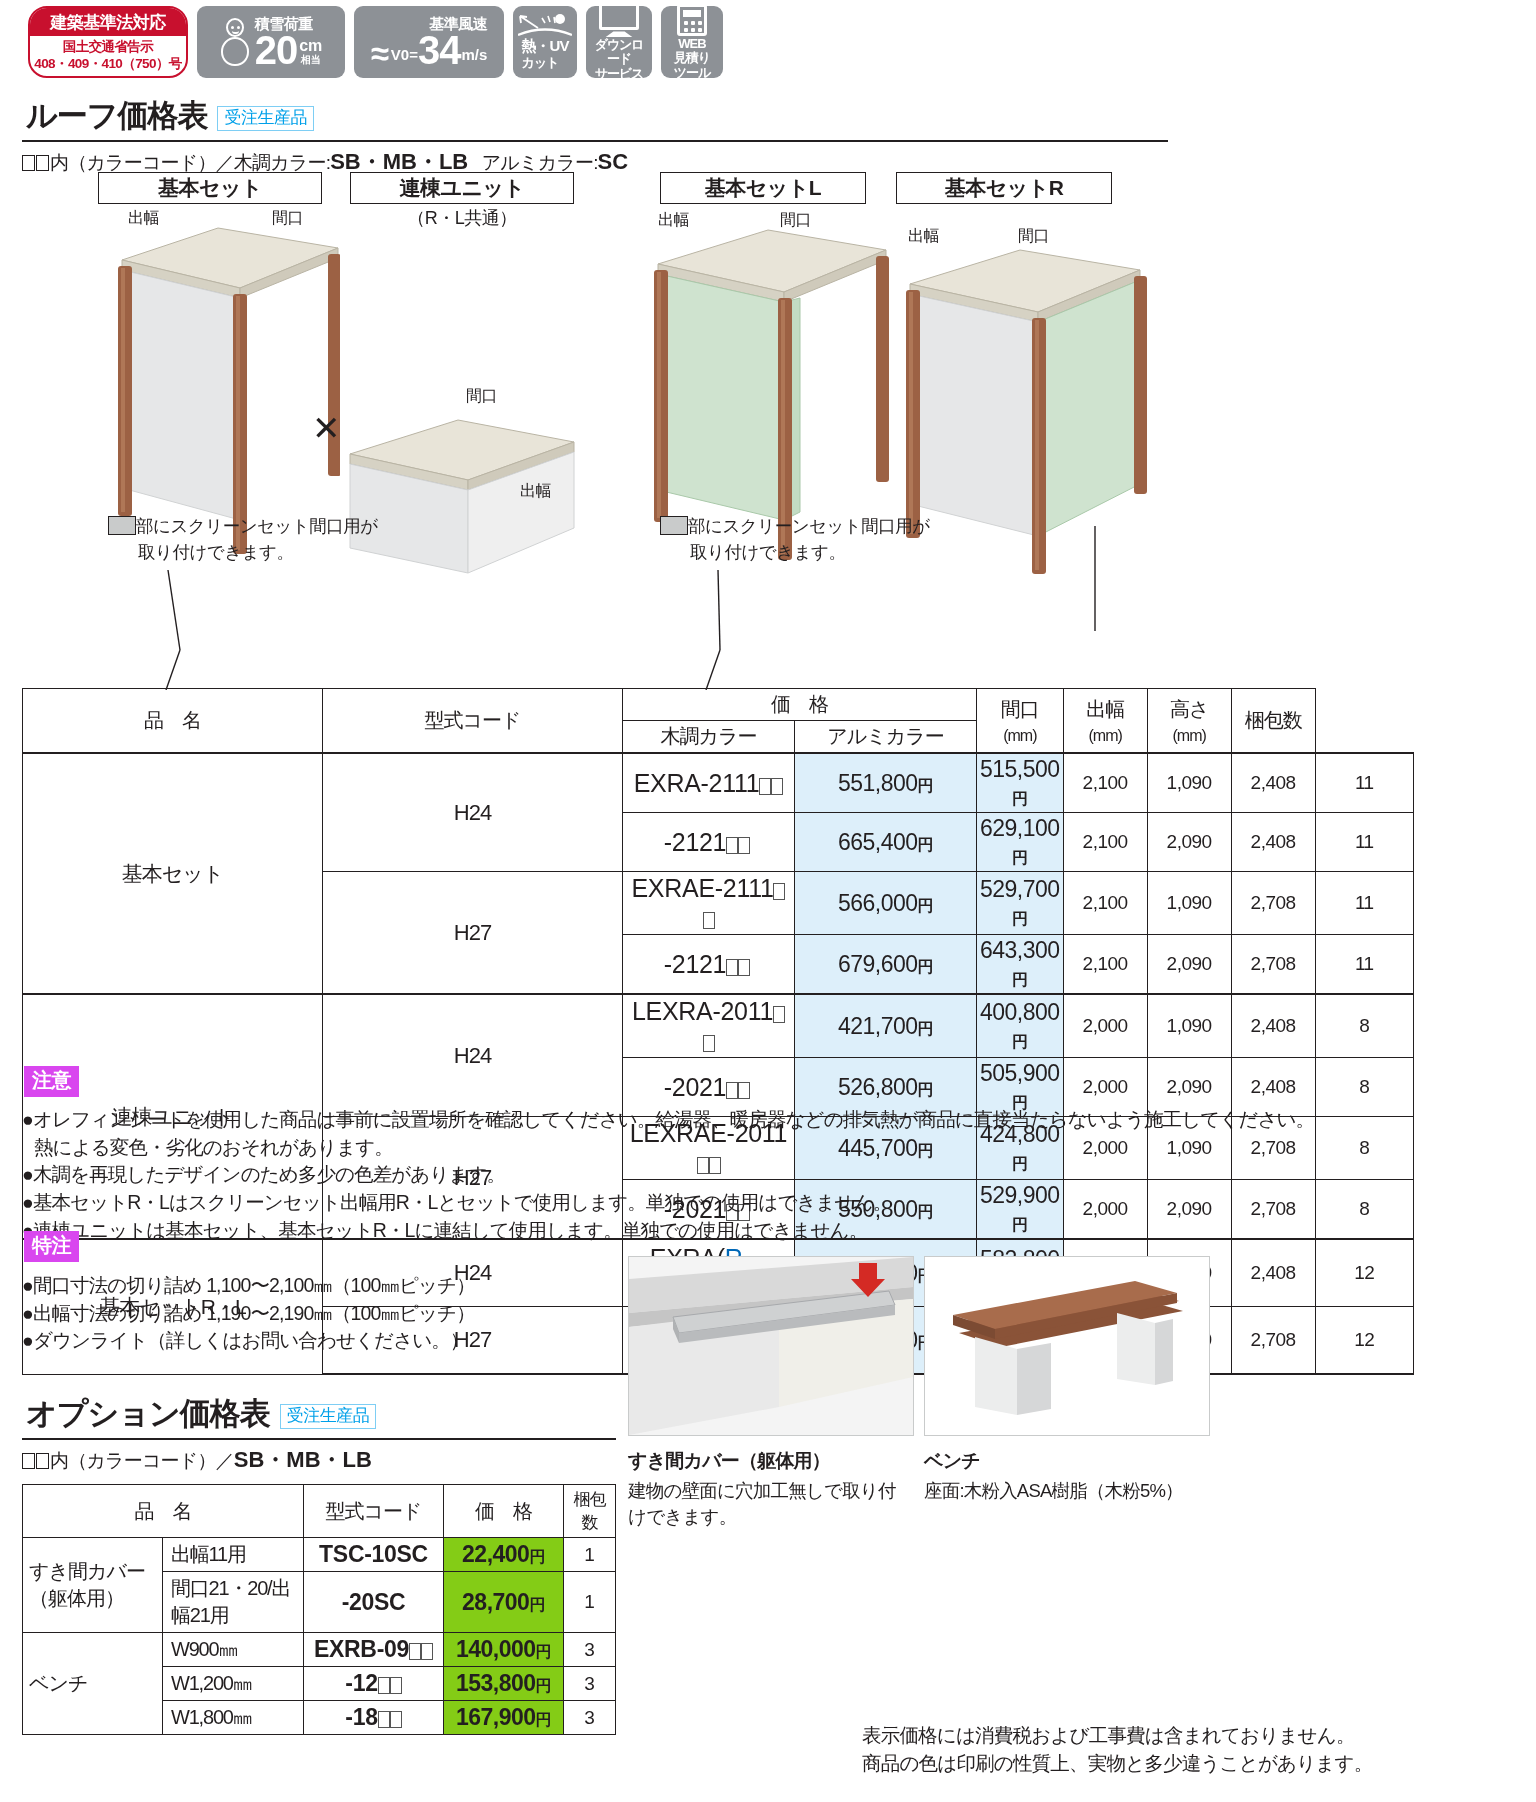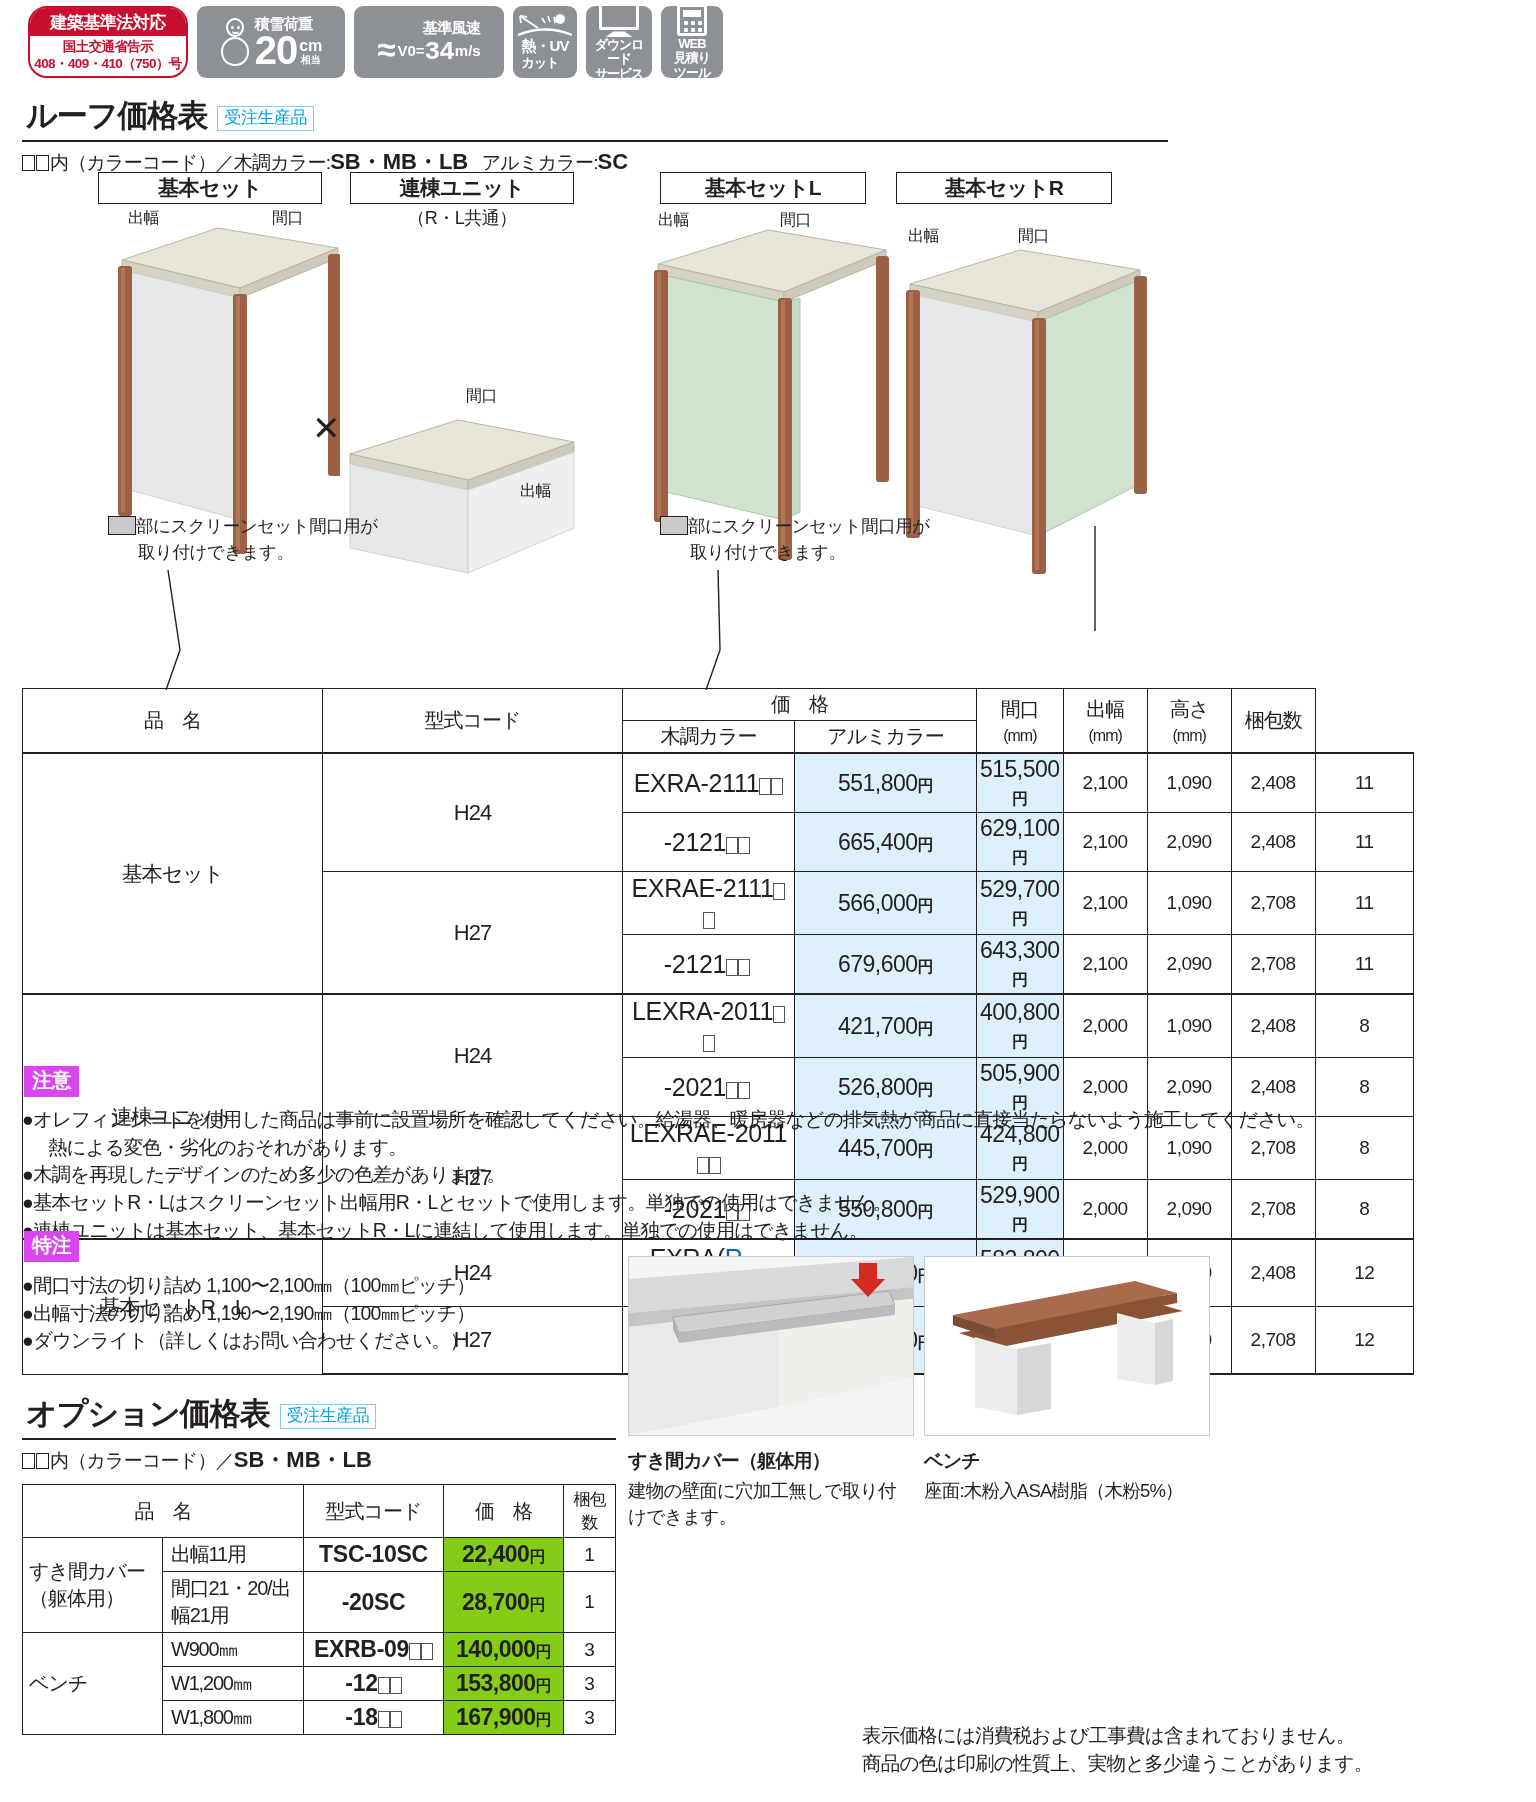--- a/index.html
+++ b/index.html
@@ -69,21 +69,21 @@
   .snow-num{ font-size:40px; font-weight:bold; line-height:0.92; letter-spacing:-1px;}
   .snow-unit{ display:flex; flex-direction:column; align-items:center; margin-left:2px; padding-bottom:3px;}
   .snow-cm{ font-size:16px; font-weight:bold; line-height:1;}
   .snow-sou{ font-size:10px; font-weight:bold; line-height:1.1;}
 
   .wind-txt{ text-align:right; }
   .wind-lbl{ font-size:15px; font-weight:bold; letter-spacing:-0.5px; line-height:1; margin-bottom:1px;}
   .wind-val{ display:flex; align-items:flex-end; justify-content:center;}
   .wind-approx{ font-size:33px; font-weight:bold; line-height:0.85; margin-right:2px;}
   .wind-v0{ font-size:15px; font-weight:bold; padding-bottom:5px;}
-  .wind-num{ font-size:26px; font-weight:bold; line-height:0.9; letter-spacing:-1px;font-family:Liberation Mono, monospace;}
+  .wind-num{ font-size:40px; font-weight:bold; line-height:0.9; letter-spacing:-1px;}
   .wind-ms{ font-size:15px; font-weight:bold; padding-bottom:5px; margin-left:1px;}
 
   .uv-inner{ display:flex; flex-direction:column; align-items:center; width:100%; }
   .uv-pic{ width:54px; height:24px; position:relative; }
   .uv-txt{ font-size:15px; font-weight:bold; line-height:1.05; text-align:left; letter-spacing:-1px;}
   .uv-txt small{ font-size:13px; }
 
   .dl-inner{ display:flex; flex-direction:column; align-items:center; width:100%; }
   .monitor{ width:40px;height:27px;border:3px solid #fff;border-radius:2px; }
   .mstand{ width:28px;height:6px;background:#fff; margin-top:1px;
@@ -154,21 +154,21 @@
   .thick-bot td{ border-bottom:2.2px solid #231f20; }
   .cc-sq{ display:inline-block;width:12px;height:17px;border:1.2px solid #555;vertical-align:-3px;background:#fff;}
 
   
   .note-head{
     position:absolute; background:#d946ef; color:#fff;
     font-size:20px; font-weight:bold; padding:1px 8px 3px; letter-spacing:-0.5px;
   }
   .note-body{ position:absolute; font-size:19.5px; line-height:1.42; letter-spacing:-0.9px;}
   .note-body div{ text-indent:-20px; padding-left:20px; }
-  .note-body div.cont{ text-indent:0; padding-left:26px; }
+  .note-body div.cont{ text-indent:0; padding-left:12px; }
 
   
   .otable{
     position:absolute; left:22px; top:1484px; width:594px; font-size:19px;
   }
   .otable td{
     border:1px solid #231f20; text-align:center; padding:3px 2px;
   }
   .otable .oh{ font-size:20px; letter-spacing:-1px; }
   .otable .oprice{ background:#84cc16; font-weight:bold; font-size:23px; letter-spacing:-0.5px;}

